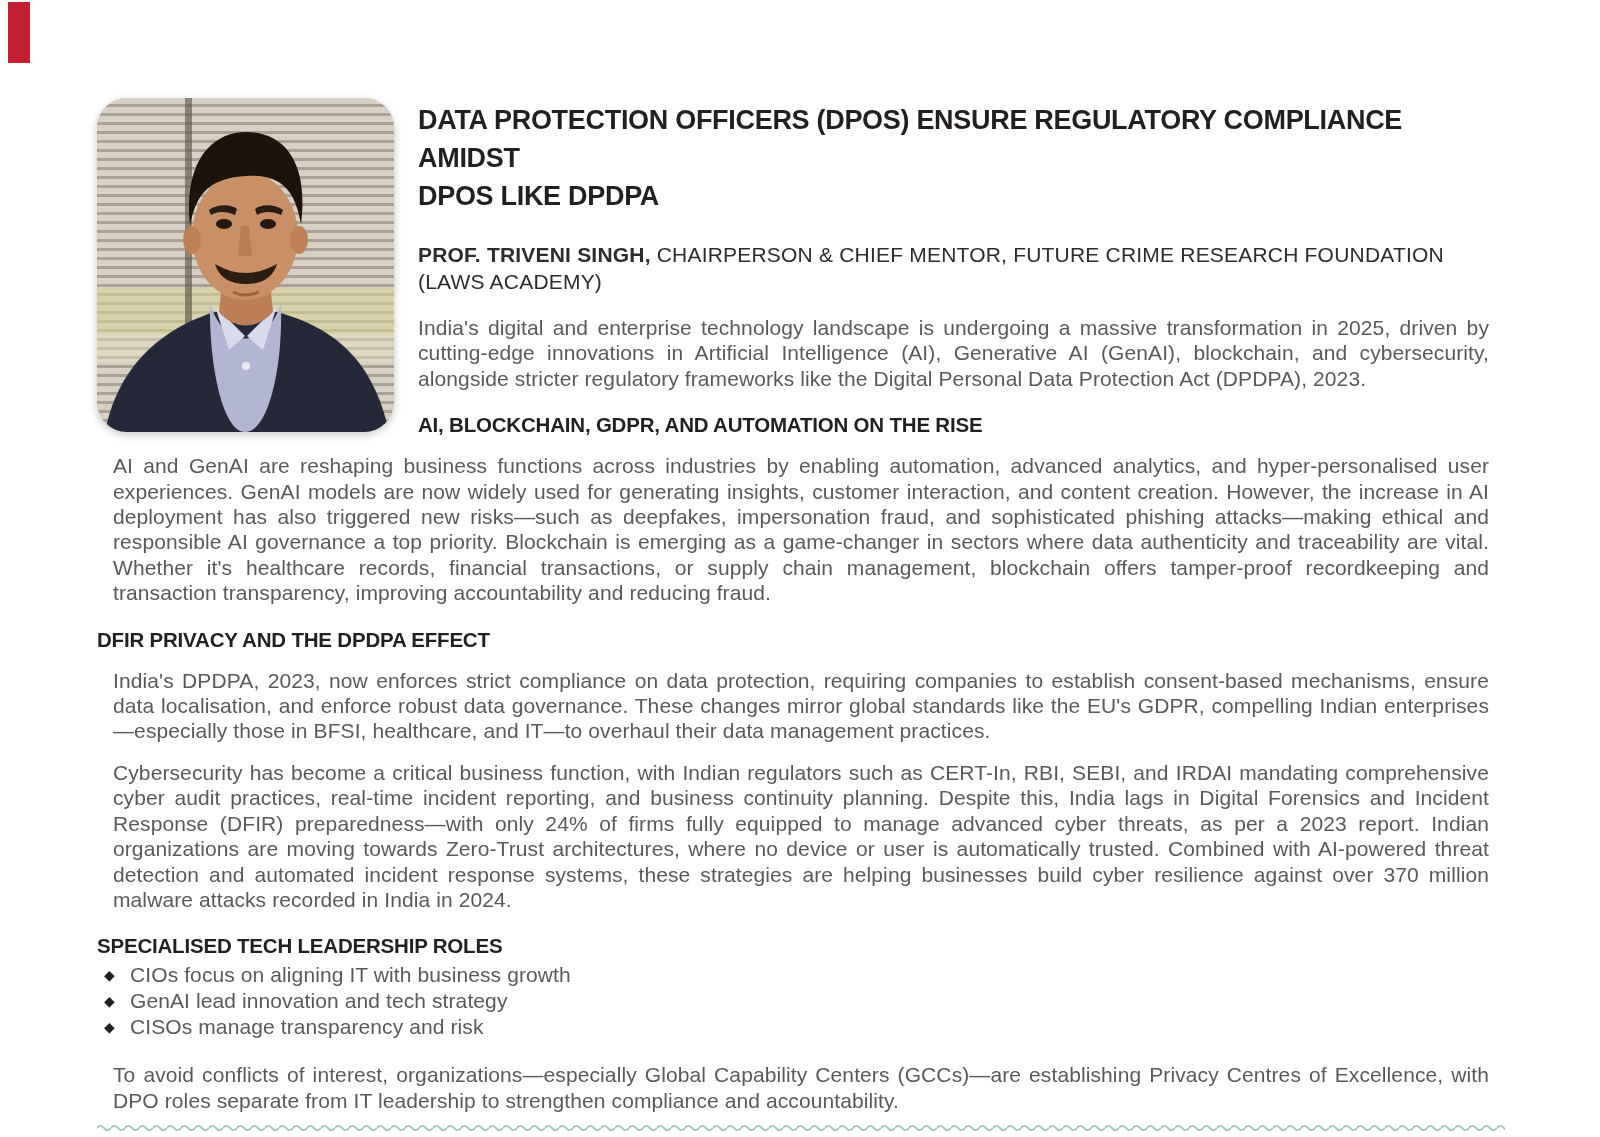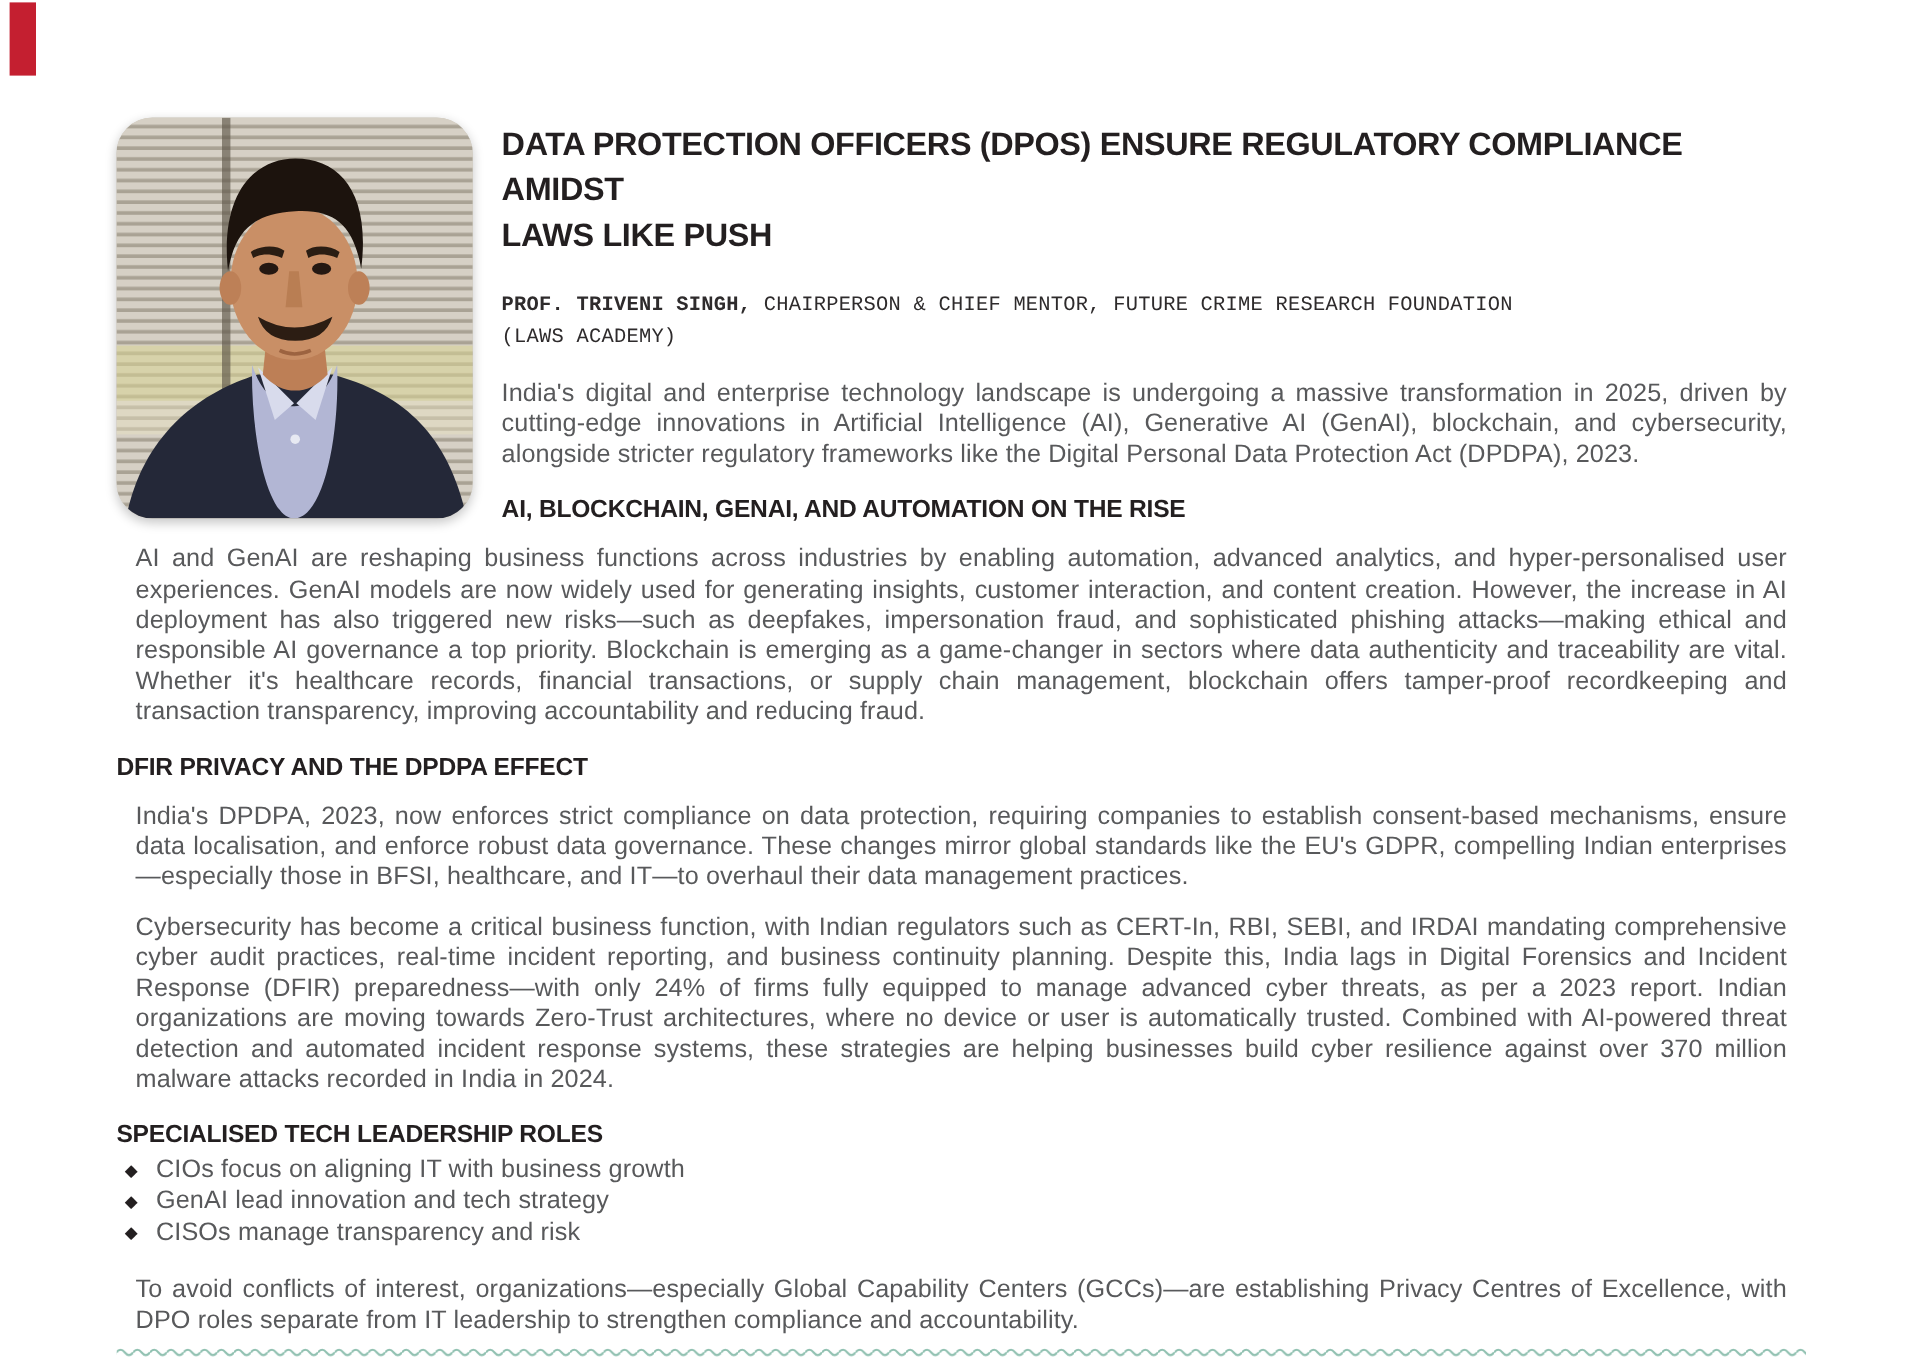--- a/index.html
+++ b/index.html
@@ -18,21 +18,21 @@
   .photo{
     float:left;width:297px;height:334px;margin:3px 24px 16px 0;
     border-radius:30px;overflow:hidden;background:#cfc9bd;
     box-shadow:0 3px 9px rgba(0,0,0,0.22);
   }
   .photo svg{display:block;}
   h1{
     margin:6px 0 0 0;font-size:27px;line-height:38px;font-weight:bold;
     color:var(--heading);letter-spacing:-0.3px;
   }
-  .byline{margin:26px 0 0 16px;font-size:17px;line-height:27px;color:var(--byline);letter-spacing:0.2px;font-family:Liberation Mono, monospace;}
+  .byline{margin:26px 0 0 16px;font-size:21px;line-height:27px;color:var(--byline);letter-spacing:0.2px;}
   .byline b{font-weight:bold;}
   .body{
     margin:16px;font-size:21px;line-height:25.4px;color:var(--body);
     text-align:justify;letter-spacing:0.1px;
   }
   .intro{margin-top:20px;}
   h2{
     margin:22px 0 4px 0;font-size:20.5px;line-height:24px;font-weight:bold;
     color:var(--heading);letter-spacing:-0.2px;
   }
@@ -82,31 +82,31 @@
         <path d="M112,112 C120,106 134,106 140,111 L138,117 C130,113 120,113 114,117 Z" fill="#2a1d13"></path>
         <path d="M158,111 C164,106 178,106 186,112 L184,117 C176,113 166,113 160,117 Z" fill="#2a1d13"></path>
         <ellipse cx="127" cy="126" rx="8" ry="5" fill="#241812"></ellipse>
         <ellipse cx="171" cy="126" rx="8" ry="5" fill="#241812"></ellipse>
         <path d="M144,128 L141,158 L155,158 L152,128 Z" fill="#b97e53"></path>
         <path d="M118,166 Q148,184 180,166 Q174,186 149,186 Q124,186 118,166 Z" fill="#2c1d13"></path>
         <path d="M136,194 Q148,200 162,194" stroke="#9c6340" stroke-width="3" fill="none"></path>
       </svg>
     </figure>
 
-    <h1><span>DATA PROTECTION OFFICERS (DPOS) ENSURE REGULATORY COMPLIANCE AMIDST</span><br><span>LAWS LIKE PUSH</span></h1>
+    <h1><span>DATA PROTECTION OFFICERS (DPOS) ENSURE REGULATORY COMPLIANCE AMIDST</span><br><span>DPOS LIKE DPDPA</span></h1>
 
     <p class="byline">
       <b>PROF. TRIVENI SINGH,</b>
       <span>CHAIRPERSON &amp; CHIEF MENTOR, FUTURE CRIME RESEARCH FOUNDATION</span><br>
       <span>(LAWS ACADEMY)</span>
     </p>
 
     <p class="body intro">India's digital and enterprise technology landscape is undergoing a massive transformation in 2025, driven by cutting-edge innovations in Artificial Intelligence (AI), Generative AI (GenAI), blockchain, and cybersecurity, alongside stricter regulatory frameworks like the Digital Personal Data Protection Act (DPDPA), 2023.</p>
 
-    <h2>AI, BLOCKCHAIN, GENAI, AND AUTOMATION ON THE RISE</h2>
+    <h2>AI, BLOCKCHAIN, GDPR, AND AUTOMATION ON THE RISE</h2>
     <p class="body">AI and GenAI are reshaping business functions across industries by enabling automation, advanced analytics, and hyper-personalised user experiences. GenAI models are now widely used for generating insights, customer interaction, and content creation. However, the increase in AI deployment has also triggered new risks—such as deepfakes, impersonation fraud, and sophisticated phishing attacks—making ethical and responsible AI governance a top priority. Blockchain is emerging as a game-changer in sectors where data authenticity and traceability are vital. Whether it's healthcare records, financial transactions, or supply chain management, blockchain offers tamper-proof recordkeeping and transaction transparency, improving accountability and reducing fraud.</p>
 
     <h2>DFIR PRIVACY AND THE DPDPA EFFECT</h2>
     <p class="body">India's DPDPA, 2023, now enforces strict compliance on data protection, requiring companies to establish consent-based mechanisms, ensure data localisation, and enforce robust data governance. These changes mirror global standards like the EU's GDPR, compelling Indian enterprises—especially those in BFSI, healthcare, and IT—to overhaul their data management practices.</p>
 
     <p class="body">Cybersecurity has become a critical business function, with Indian regulators such as CERT-In, RBI, SEBI, and IRDAI mandating comprehensive cyber audit practices, real-time incident reporting, and business continuity planning. Despite this, India lags in Digital Forensics and Incident Response (DFIR) preparedness—with only 24% of firms fully equipped to manage advanced cyber threats, as per a 2023 report. Indian organizations are moving towards Zero-Trust architectures, where no device or user is automatically trusted. Combined with AI-powered threat detection and automated incident response systems, these strategies are helping businesses build cyber resilience against over 370 million malware attacks recorded in India in 2024.</p>
 
     <h2>SPECIALISED TECH LEADERSHIP ROLES</h2>
 
     <ul class="bullets">

